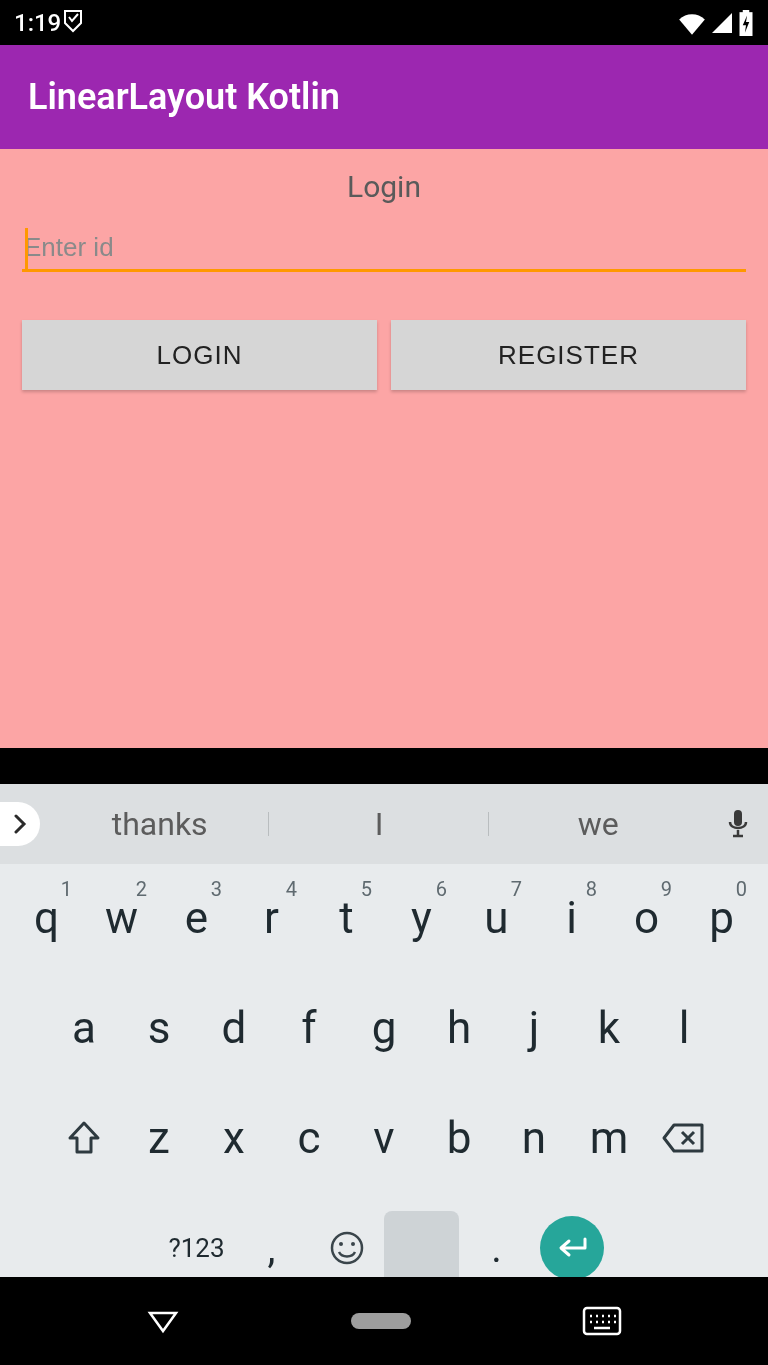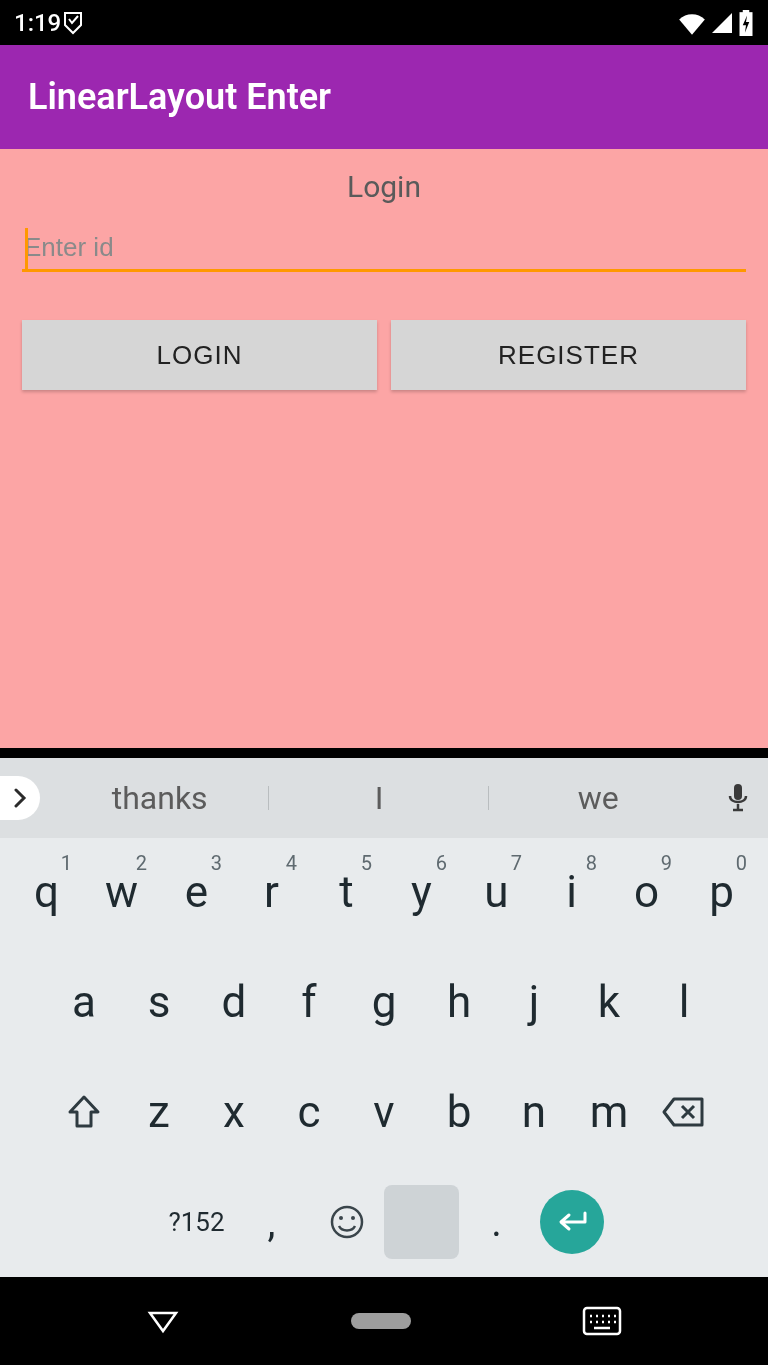--- a/index.html
+++ b/index.html
@@ -10,21 +10,21 @@
     height: 45px;
     background: #000;
     color: #fff;
     display: flex;
     align-items: center;
     padding: 0 14px;
     font-size: 24px;
     font-weight: 500;
     justify-content: space-between;
   }
-  .status-left { display: flex; align-items: center; }
+  .status-left { display: flex; }
   .status-right { display: flex; align-items: center; gap: 4px; }
 
   
   .app-bar {
     height: 104px;
     background: #9c27b0;
     color: #fff;
     display: flex;
     align-items: center;
     padding: 0 28px;
@@ -84,21 +84,21 @@
     font-weight: 500;
     letter-spacing: 1px;
     color: #222;
     box-shadow: 0 2px 3px rgba(0,0,0,0.2);
     cursor: pointer;
   }
 
   
   .keyboard {
     position: absolute;
-    top: 758px;
+    top: 784px;
     width: 768px;
     background: #e8ebed;
   }
   .suggestion-bar {
     height: 80px;
     background: #dcdfe1;
     display: flex;
     align-items: center;
   }
   .sug-chevron {
@@ -213,21 +213,21 @@
       <svg width="16" height="26" viewBox="0 0 14 24">
         <rect x="1" y="2" width="12" height="22" fill="#fff"></rect>
         <rect x="4" y="0" width="6" height="3" fill="#fff"></rect>
         <path d="M8 5 L4 14 L7 14 L6 21 L10 11 L7 11 Z" fill="#000"></path>
       </svg>
     </span>
   </div>
 </div>
 
 <div class="app-bar">
-  <span>LinearLayout Enter</span>
+  <span>LinearLayout Kotlin</span>
 </div>
 
 <div class="content">
   <div class="login-title">Login</div>
 
   <div class="text-field focused">
     <span class="cursor"></span>
     <input type="text" placeholder="Enter id" style="">
   </div>
 
@@ -304,21 +304,21 @@
         </div>
       <div class="key wide-bksp">
         <svg width="44" height="34" viewBox="0 0 44 34">
           <path d="M12 4 L40 4 L40 30 L12 30 L2 17 Z" stroke="#2e3a40" stroke-width="3" fill="none" stroke-linejoin="round"></path>
           <path d="M20 11 L32 23 M32 11 L20 23" stroke="#2e3a40" stroke-width="3"></path>
         </svg>
       </div>
     </div>
 
     <div class="key-row row4">
-      <div class="key wide-special">?152</div>
+      <div class="key wide-special">?123</div>
       <div class="key comma-key">,</div>
       <div class="key emoji-key">
         <svg width="36" height="36" viewBox="0 0 36 36">
           <circle cx="18" cy="18" r="15" stroke="#3a454b" stroke-width="2.5" fill="none"></circle>
           <circle cx="12" cy="14" r="2" fill="#3a454b"></circle>
           <circle cx="24" cy="14" r="2" fill="#3a454b"></circle>
           <path d="M10 22 C13 28 23 28 26 22" stroke="#3a454b" stroke-width="2.5" fill="none"></path>
         </svg>
       </div>
       <div class="key space-key"></div>

